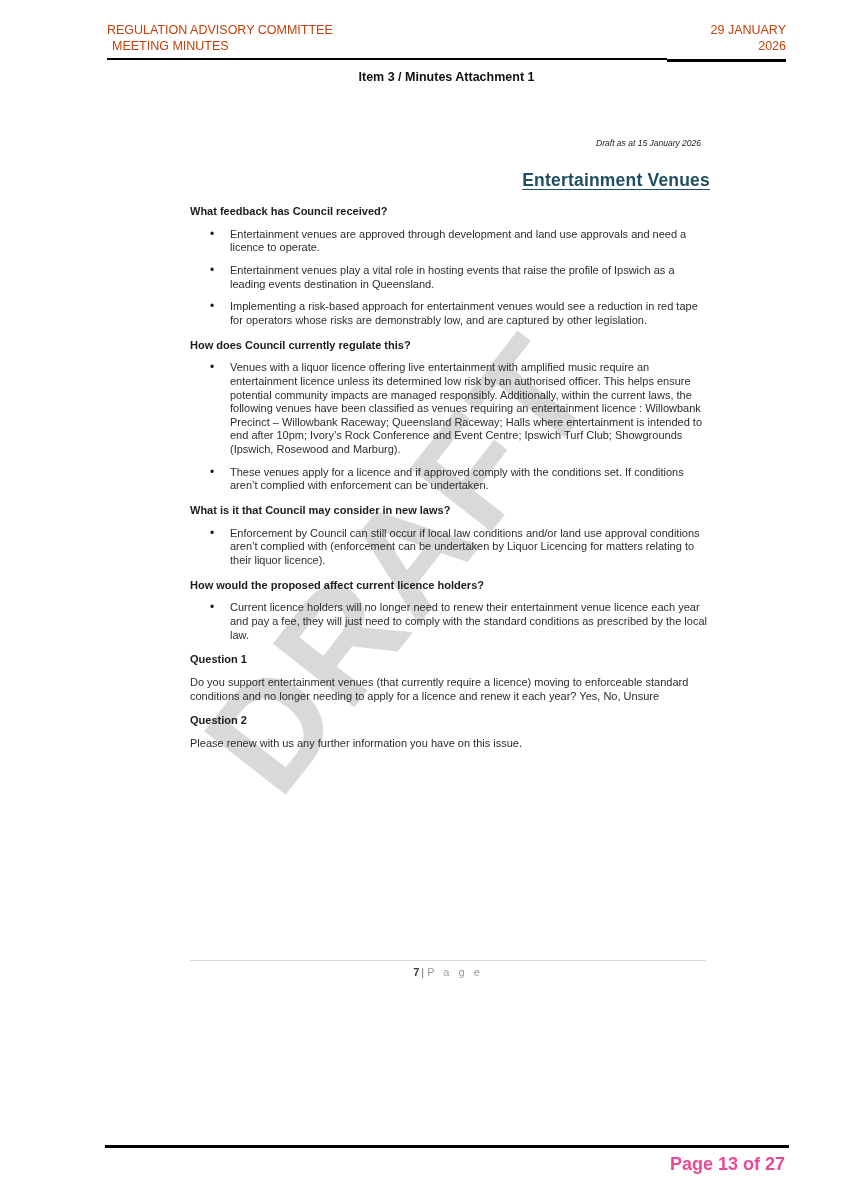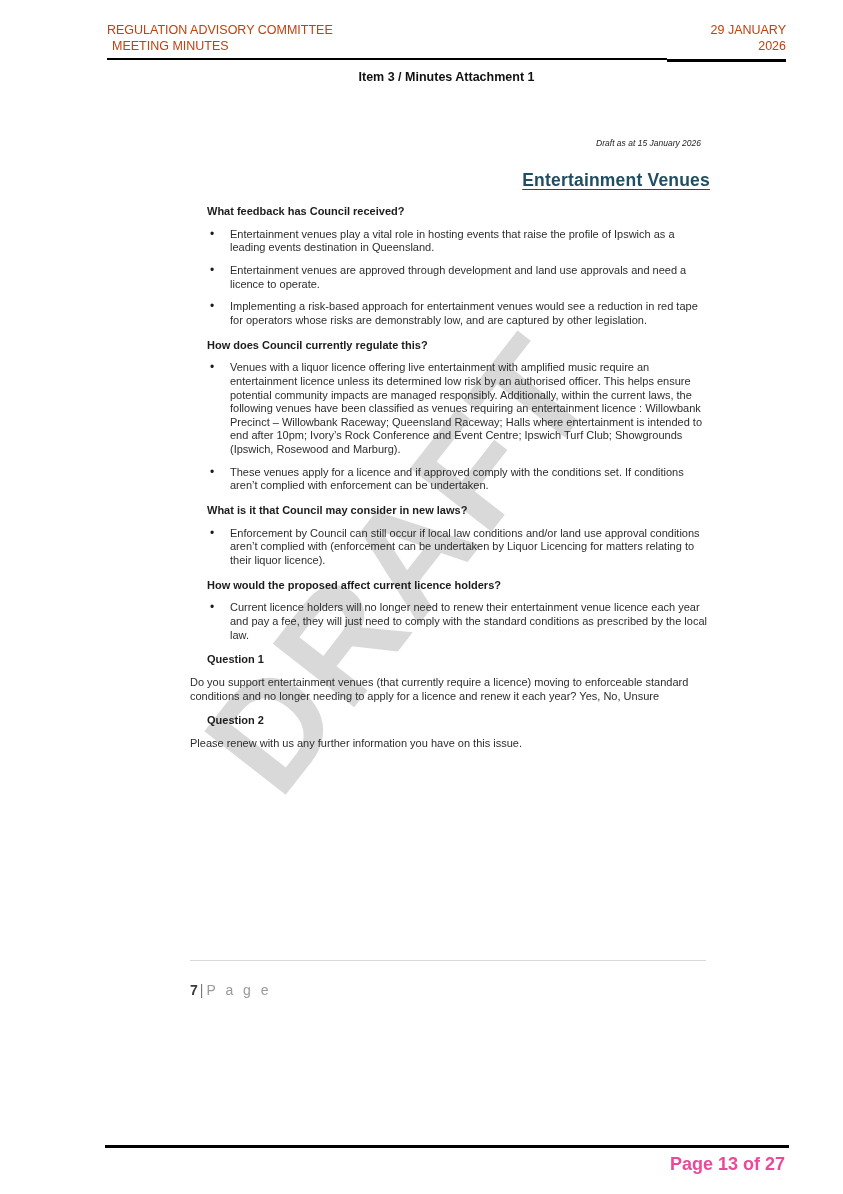--- a/index.html
+++ b/index.html
@@ -31,34 +31,34 @@
     color:#d0d0d0;opacity:.8;z-index:0;white-space:nowrap;
     pointer-events:none;user-select:none;
   }
 
   
   .content{position:absolute;left:190px;top:170px;width:520px;z-index:1;}
   .doc-title{
     margin:0 0 14px 0;font-size:17.5px;font-weight:700;letter-spacing:.2px;
     color:#1f4e63;text-decoration:underline;text-underline-offset:3px;text-align:right;
   }
-  .qheading{font-weight:700;font-size:11px;color:#1c1c1c;margin:11px 0 0 17px;line-height:1.25;}
+  .qheading{font-weight:700;font-size:11px;color:#1c1c1c;margin:11px 0 0 0;line-height:1.25;}
   ul.bullets{margin:9px 0 0 0;padding:0;list-style:none;}
   ul.bullets li{
     position:relative;padding-left:40px;margin-bottom:9px;
     font-size:11px;line-height:1.24;color:#2d2d2d;
   }
   ul.bullets li::before{content:"\2022";position:absolute;left:20px;top:-1px;font-size:12px;color:#1c1c1c;}
   .para{font-size:11px;line-height:1.24;margin:9px 0 0 0;color:#2d2d2d;}
   .answers{}
 
   
   .page-footer{
     position:absolute;left:190px;top:960px;width:516px;z-index:1;
-    border-top:1px solid #d9d9d9;padding-top:21px;text-align:left;font-size:14px;
+    border-top:1px solid #d9d9d9;padding-top:5px;text-align:center;font-size:11px;
   }
   .page-footer .num{font-weight:700;color:#3a3a3a;}
   .page-footer .sep{color:#777;margin:0 3px 0 2px;}
   .page-footer .word{color:#9a9a9a;letter-spacing:3px;}
 
   
   .bottom-rule{position:absolute;left:105px;top:1145px;width:684px;height:3px;background:#000;}
   .bottom-label{position:absolute;right:58px;top:1154px;font-weight:700;font-size:18px;color:#ec4899;}
 </style>
 </head>
@@ -86,22 +86,22 @@
     <div class="attachment">Item 3 / Minutes Attachment 1</div>
   </div>
 
   <div class="draft-note">Draft as at 15 January 2026</div>
 
   <div class="content">
     <h1 class="doc-title">Entertainment Venues</h1>
 
     <div class="qheading">What feedback has Council received?</div>
     <ul class="bullets">
+      <li>Entertainment venues are approved through development and land use approvals and need a licence to operate.</li>
       <li>Entertainment venues play a vital role in hosting events that raise the profile of Ipswich as a leading events destination in Queensland.</li>
-      <li>Entertainment venues are approved through development and land use approvals and need a licence to operate.</li>
       <li>Implementing a risk-based approach for entertainment venues would see a reduction in red tape for operators whose risks are demonstrably low, and are captured by other legislation.</li>
     </ul>
 
     <div class="qheading">How does Council currently regulate this?</div>
     <ul class="bullets">
       <li>Venues with a liquor licence offering live entertainment with amplified music require an entertainment licence unless its determined low risk by an authorised officer. This helps ensure potential community impacts are managed responsibly. Additionally, within the current laws, the following venues have been classified as venues requiring an entertainment licence : Willowbank Precinct – Willowbank Raceway; Queensland Raceway; Halls where entertainment is intended to end after 10pm; Ivory’s Rock Conference and Event Centre; Ipswich Turf Club; Showgrounds (Ipswich, Rosewood and Marburg).</li>
       <li>These venues apply for a licence and if approved comply with the conditions set. If conditions aren’t complied with enforcement can be undertaken.</li>
     </ul>
 
     <div class="qheading">What is it that Council may consider in new laws?</div>

